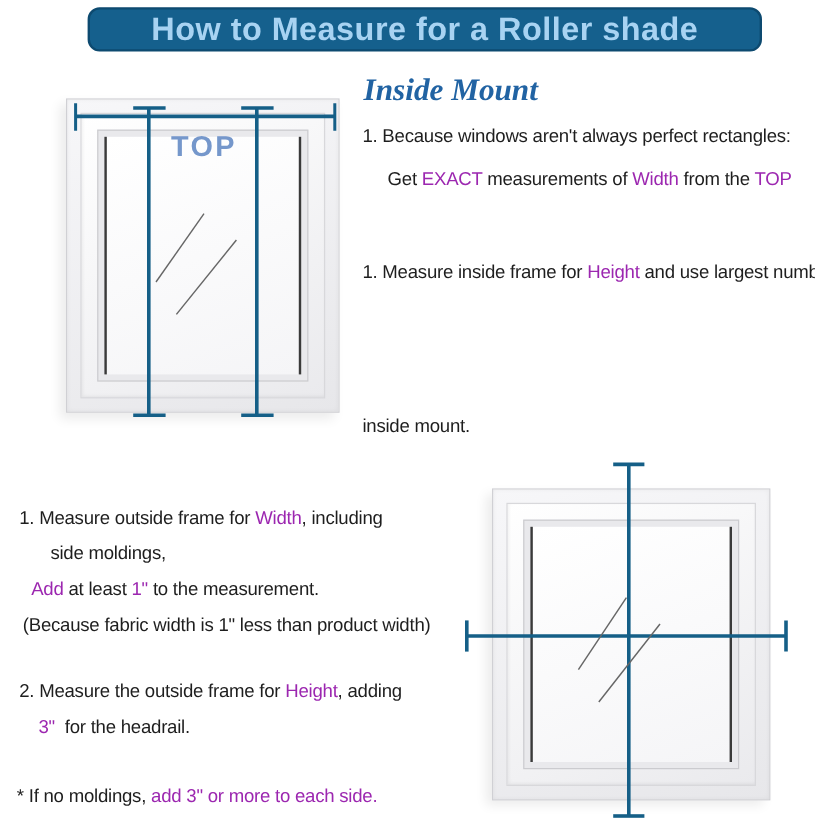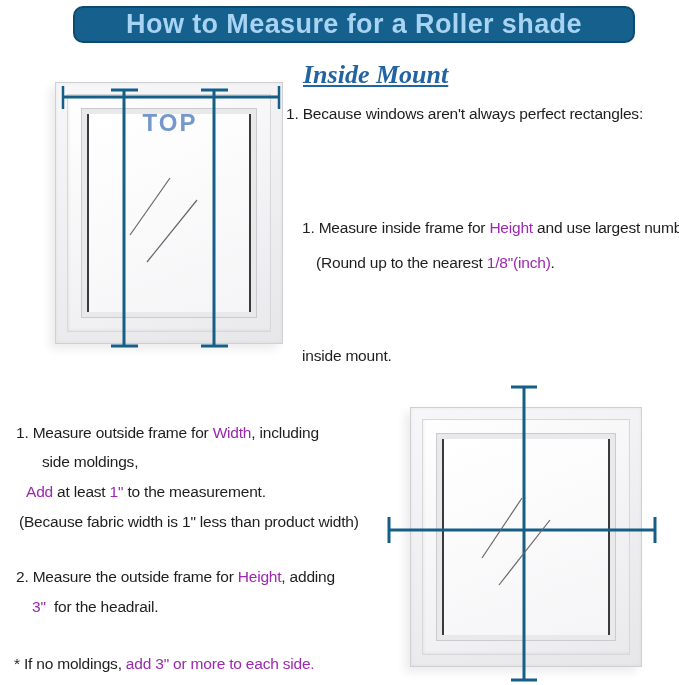--- a/index.html
+++ b/index.html
@@ -8,21 +8,21 @@
 
   
   .header-bar{position:absolute;left:61px;top:6px;width:562px;height:37px;
     background:var(--header-bg,#15608D);border:2px solid #0d4a70;border-radius:10px;
     display:flex;align-items:center;justify-content:center;box-sizing:border-box;}
   .header-bar .title{color:var(--header-fg,#A8D3F2);font-size:27px;font-weight:bold;letter-spacing:.4px;
     font-family:"Liberation Sans",sans-serif;white-space:nowrap;}
 
   
   .h2{position:absolute;font-family:"Liberation Serif",serif;font-style:italic;font-weight:600;
-      color:var(--heading-blue,#2163A3);white-space:nowrap;text-decoration:underline;}
+      color:var(--heading-blue,#2163A3);white-space:nowrap;}
   .inside-h{left:291px;top:60px;font-size:26px;}
   .outside-h{left:4px;top:380px;font-size:25px;}
 
   
   .txt{position:absolute;font-size:15.5px;letter-spacing:-0.2px;white-space:nowrap;color:#1e1e1e;}
   .txt .hl{color:var(--purple,#9C27B0);}
 
   
   .illus{position:absolute;}
   .wf1{position:absolute;background:linear-gradient(160deg,#f7f7f9 0%,#e7e7ea 100%);
@@ -67,23 +67,23 @@
       </g>
       <g stroke="#666" stroke-width="1.2">
         <line x1="88" y1="160" x2="128" y2="103"></line>
         <line x1="105" y1="187" x2="155" y2="125"></line>
       </g>
     </svg>
     <div class="top-label">TOP</div>
   </div>
 
   <div class="h2 inside-h">Inside Mount</div>
-  <div class="txt" style="left:274px;top:105px"><span>1. Because windows aren't always perfect rectangles:</span></div>
+  <div class="txt" style="left:290px;top:105px"><span>1. Because windows aren't always perfect rectangles:</span></div>
+  <div class="txt" style="left:311px;top:141px"><span>Get </span><span class="hl">EXACT</span><span> measurements of </span><span class="hl">Width</span><span> from the </span><span class="hl">TOP</span></div>
   <div class="txt" style="left:290px;top:219px"><span>1. Measure inside frame for </span><span class="hl">Height</span><span> and use largest number</span></div>
-  <div class="txt" style="left:304px;top:254px"><span>(Round up to the nearest </span><span class="hl">1/8"(inch)</span><span>.</span></div>
   <div class="txt" style="left:290px;top:347px"><span>inside mount.</span></div>
 
   <div class="txt" style="left:4px;top:424px"><span>1. Measure outside frame for </span><span class="hl">Width</span><span>, including</span></div>
   <div class="txt" style="left:30px;top:453px"><span>side moldings,</span></div>
   <div class="txt" style="left:14px;top:483px"><span class="hl">Add</span><span> at least </span><span class="hl">1"</span><span> to the measurement.</span></div>
   <div class="txt" style="left:7px;top:513px"><span>(Because fabric width is 1" less than product width)</span></div>
   <div class="txt" style="left:4px;top:568px"><span>2. Measure the outside frame for </span><span class="hl">Height</span><span>, adding</span></div>
   <div class="txt" style="left:20px;top:598px;white-space:pre"><span class="hl">3"</span><span>  for the headrail.</span></div>
   <div class="txt" style="left:2px;top:655px"><span>* If no moldings, </span><span class="hl">add 3" or more to each side.</span></div>
 

